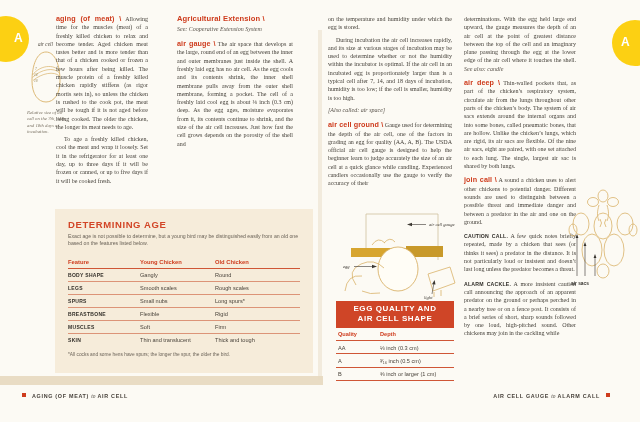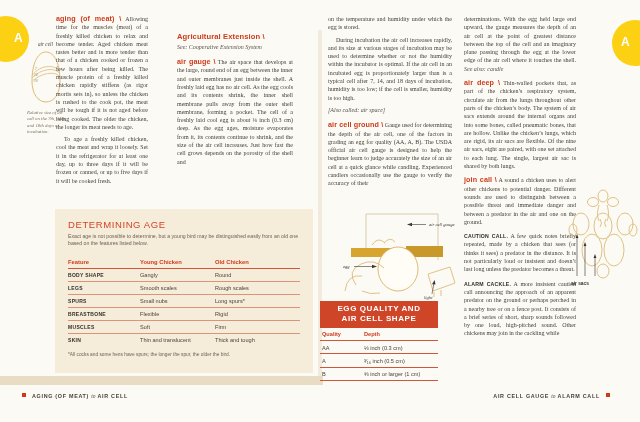--- a/index.html
+++ b/index.html
@@ -26,34 +26,34 @@
   .xref{font-style:italic;color:#5a544c;}
   .subhd{font-family:"Liberation Sans",sans-serif;font-weight:bold;font-size:5.2px;
       color:#2f2c27;letter-spacing:.2px;}
   
   .fig-label{position:absolute;font-style:italic;font-size:5.2px;color:#4d483f;}
   .fig-caption{position:absolute;font-style:italic;font-size:4.8px;line-height:6.4px;
       color:#7b7365;width:40px;}
   
   #da-panel{position:absolute;left:55px;top:209px;width:258px;height:164px;
       background:#f6ecda;box-sizing:border-box;padding:10px 13px 0 13px;}
-  #da-title{font-family:"Liberation Sans",sans-serif;font-weight:normal;font-size:9.5px;
+  #da-title{font-family:"Liberation Sans",sans-serif;font-weight:bold;font-size:9.5px;
       letter-spacing:.6px;color:#d24527;margin:0 0 3px 0;}
   #da-intro{font-family:"Liberation Sans",sans-serif;font-size:5.2px;line-height:7px;
       color:#6b6358;width:238px;margin:0 0 9px 0;}
   .da-row{display:flex;align-items:baseline;border-bottom:1px solid #dc9478;
       padding:3.4px 0 2.6px 0;font-family:"Liberation Sans",sans-serif;font-size:5.6px;color:#4a443c;}
   .da-head{border-bottom:1px solid #cf5636;color:#ce3b1c;font-weight:bold;font-size:5.8px;}
   .da-c1{width:72px;}
   .da-c2{width:75px;}
   .da-c3{flex:1;}
   .da-feat{font-weight:bold;font-size:5px;letter-spacing:.3px;color:#332f29;}
   #da-footnote{font-family:"Liberation Sans",sans-serif;font-size:4.8px;color:#6b6358;margin-top:6px;}
   
-  #eq{position:absolute;left:320px;top:301px;width:118px;}
+  #eq{position:absolute;left:336px;top:301px;width:118px;}
   #eq-head{background:#cf4527;color:#fff;text-align:center;
       font-family:"Liberation Sans",sans-serif;font-weight:bold;font-size:8px;
       line-height:10px;letter-spacing:.6px;padding:3px 0 4px 0;}
   .eq-row{display:flex;align-items:baseline;border-bottom:1px solid #cf5636;
       padding:3.4px 2px 2.8px 2px;font-family:"Liberation Sans",sans-serif;font-size:5.6px;color:#4a443c;}
   .eq-hd{color:#ce3b1c;font-weight:bold;}
   .eq-c1{width:42px;}
   .eq-c2{flex:1;}
   
   .footer{position:absolute;top:393px;font-family:"Liberation Sans",sans-serif;
@@ -98,21 +98,21 @@
   </g>
 </svg>
 <div class="fig-caption" style="left:27px;top:110px;">Relative size of air cell on the 7th, 14th, and 18th days of incubation.</div>
 
 <div class="col" style="left:56px;top:15px;width:92px;">
   <p><span class="hw">aging (of meat) \</span>
     <span>Allowing time for the muscles (meat) of a freshly killed chicken to relax and become tender. Aged chicken meat tastes better and is more tender than that of a chicken cooked or frozen a few hours after being killed. The muscle protein of a freshly killed chicken rapidly stiffens (as rigor mortis sets in), so unless the chicken is rushed to the cook pot, the meat will be tough if it is not aged before being cooked. The older the chicken, the longer its meat needs to age.</span></p>
   <p class="indent">To age a freshly killed chicken, cool the meat and wrap it loosely. Set it in the refrigerator for at least one day, up to three days if it will be frozen or canned, or up to five days if it will be cooked fresh.</p>
 </div>
 
-<div class="col" style="left:177px;top:33px;width:116px;">
+<div class="col" style="left:177px;top:15px;width:116px;">
   <p>
     <span class="hw hw-block">Agricultural Extension \</span>
     <span class="xref">See: Cooperative Extension System</span></p>
   <p style="margin-top:7px;">
     <span class="hw">air gauge \</span>
     <span>The air space that develops at the large, round end of an egg between the inner and outer membranes just inside the shell. A freshly laid egg has no air cell. As the egg cools and its contents shrink, the inner shell membrane pulls away from the outer shell membrane, forming a pocket. The cell of a freshly laid cool egg is about ⅛ inch (0.3 cm) deep. As the egg ages, moisture evaporates from it, its contents continue to shrink, and the size of the air cell increases. Just how fast the cell grows depends on the porosity of the shell and</span></p>
 </div>
 
 <div id="da-panel">
   <h2 id="da-title">DETERMINING AGE</h2>

